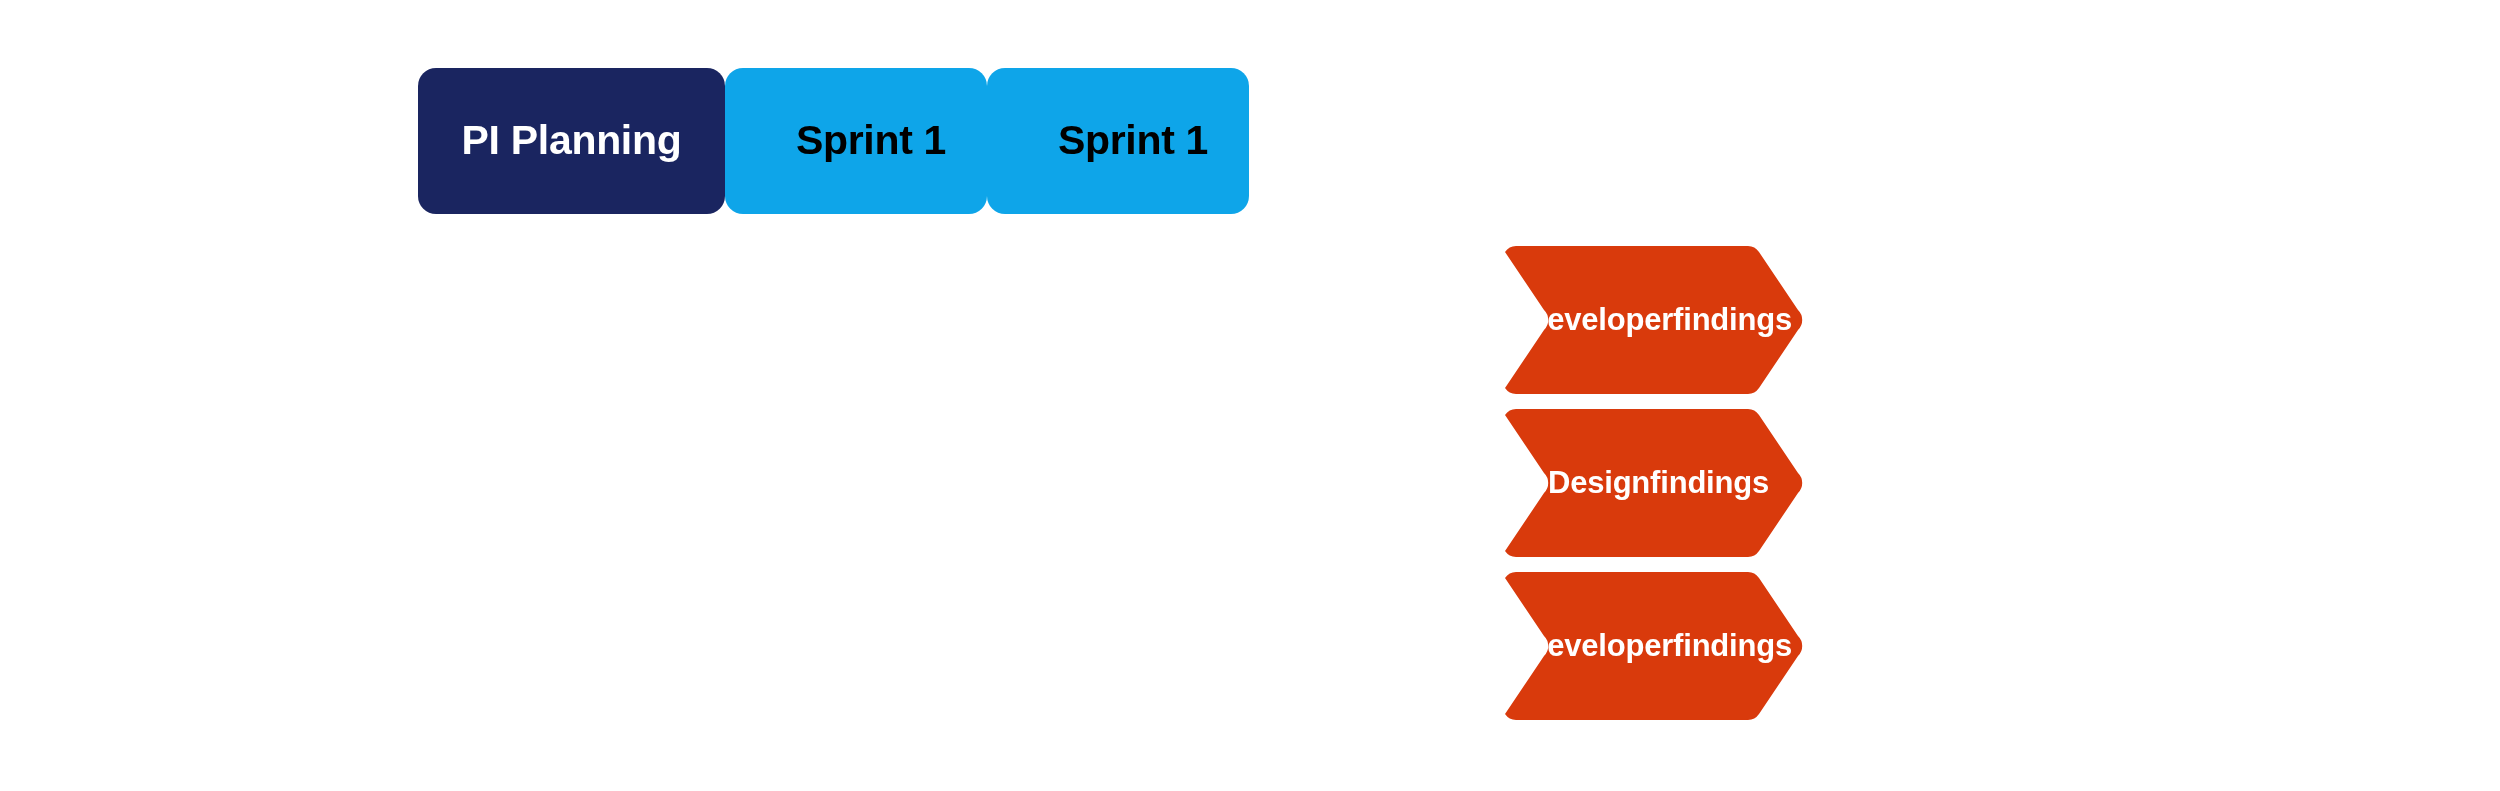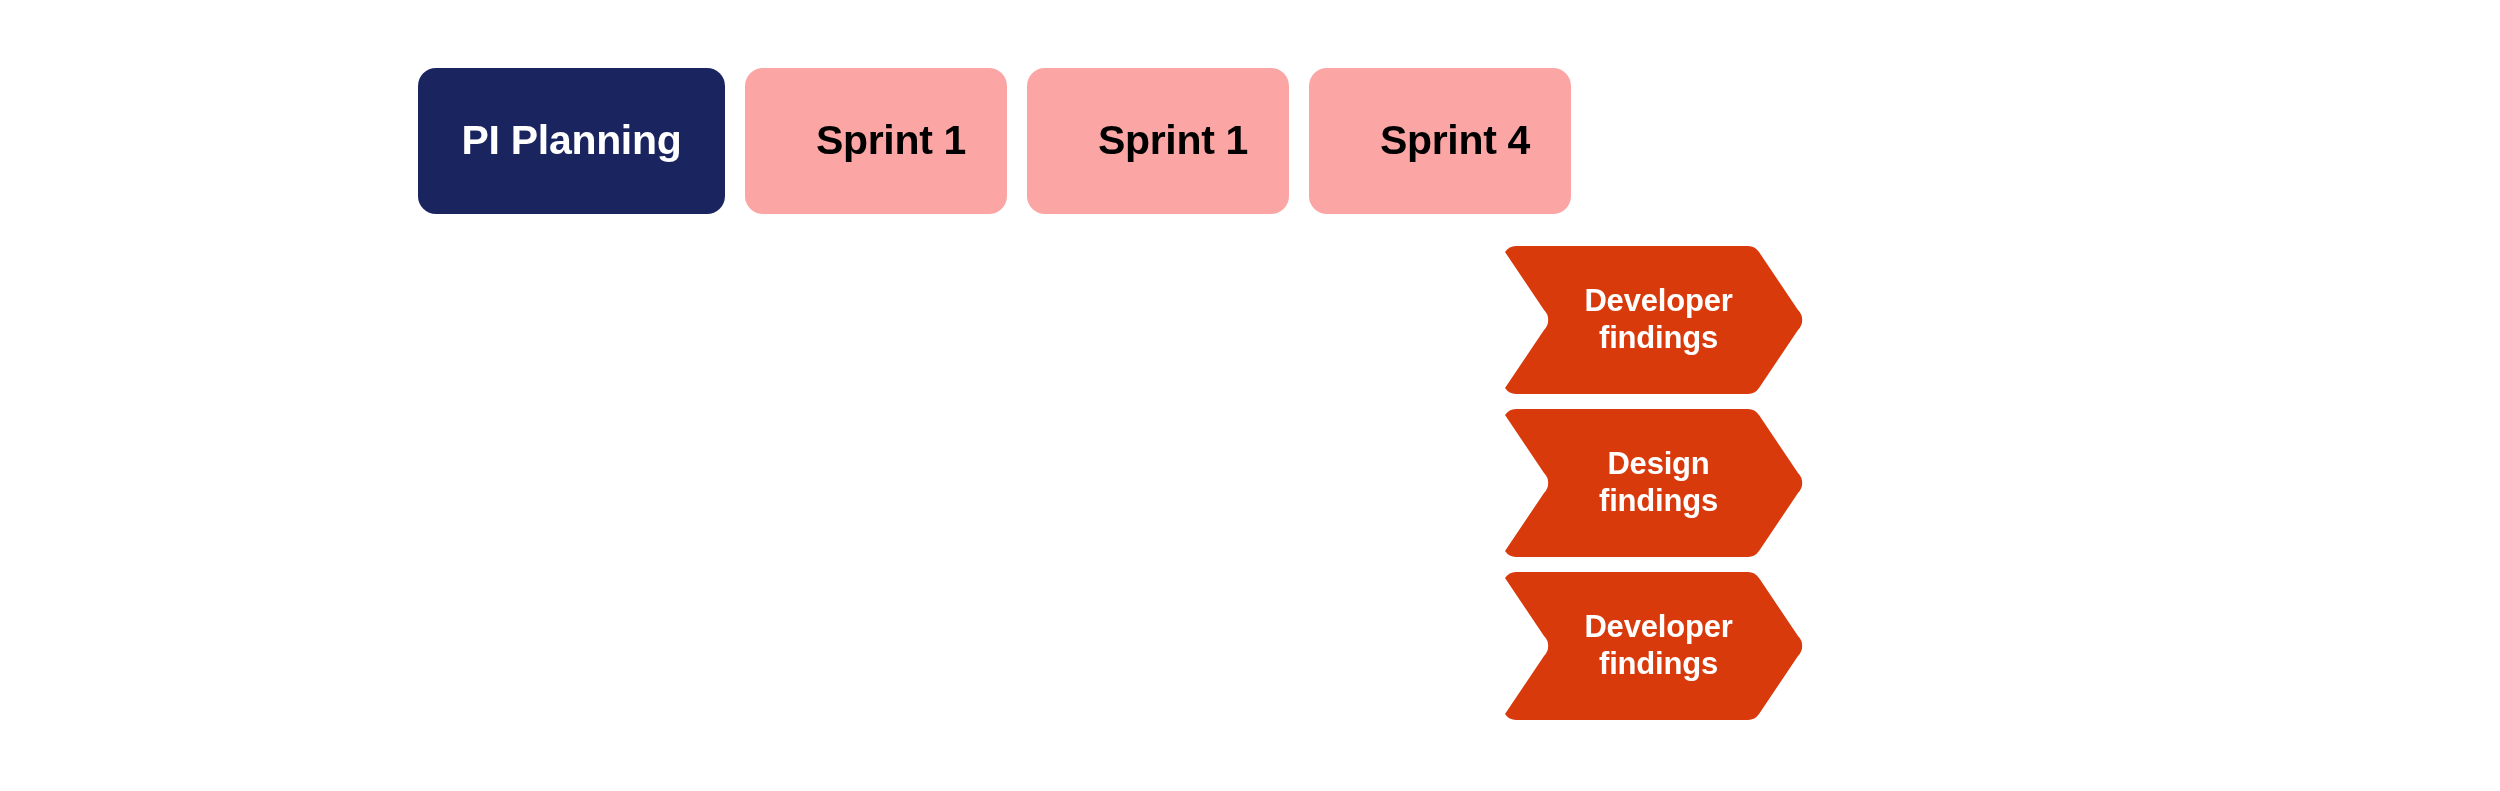--- a/index.html
+++ b/index.html
@@ -21,21 +21,20 @@
     overflow: hidden;
   }
 
   
   .timeline-row {
     position: absolute;
     left: 418px;
     top: 68px;
     display: flex;
     align-items: flex-start;
-    gap: 20px;
   }
 
   .phase-box {
     height: 146px;
     border-radius: 18px;
     display: flex;
     align-items: center;
     justify-content: center;
     box-sizing: border-box;
     padding: 0 10px;
@@ -48,21 +47,21 @@
   }
 
   .phase-box.is-planning {
     width: 307px;
     background: #1a2560;
     color: #ffffff;
   }
 
   .phase-box.is-sprint {
     width: 262px;
-    background: #fca5a5;
+    background: #0ea5e9;
     color: #000000;
     padding-left: 40px;
   }
 
   
   .findings-column {
     position: absolute;
     left: 1498px;
     top: 246px;
     display: flex;
@@ -84,21 +83,21 @@
     display: block;
   }
 
   .chevron-label {
     position: absolute;
     left: 62px;
     right: 46px;
     top: 0;
     bottom: 0;
     display: flex;
-    flex-direction: column;
+    flex-direction: row;
     align-items: center;
     justify-content: center;
     color: #ffffff;
     font-size: 31px;
     font-weight: bold;
     line-height: 1.18;
     letter-spacing: -0.2px;
     text-align: center;
     user-select: none;
     pointer-events: none;
@@ -117,23 +116,20 @@
 
     <div class="phase-box is-sprint">
       <span>Sprint 1</span>
     </div>
 
 
     <div class="phase-box is-sprint">
       <span>Sprint 1</span>
     </div>
 
-    <div class="phase-box is-sprint">
-      <span>Sprint 4</span>
-    </div>
 
 
   </div>
 
   <div class="findings-column">
 
     <div class="chevron">
       <svg viewBox="0 0 305 148" preserveAspectRatio="none">
         <path d="M 18 0 H 250 A 14 14 0 0 1 261 6 L 300 64 A 14 14 0 0 1 300 84 L 261 142 A 14 14 0 0 1 250 148 H 18 A 14 14 0 0 1 7 142 L 46 84 A 14 14 0 0 0 46 64 L 7 6 A 14 14 0 0 1 18 0 Z" fill="#d93a0c"></path>
       </svg>

